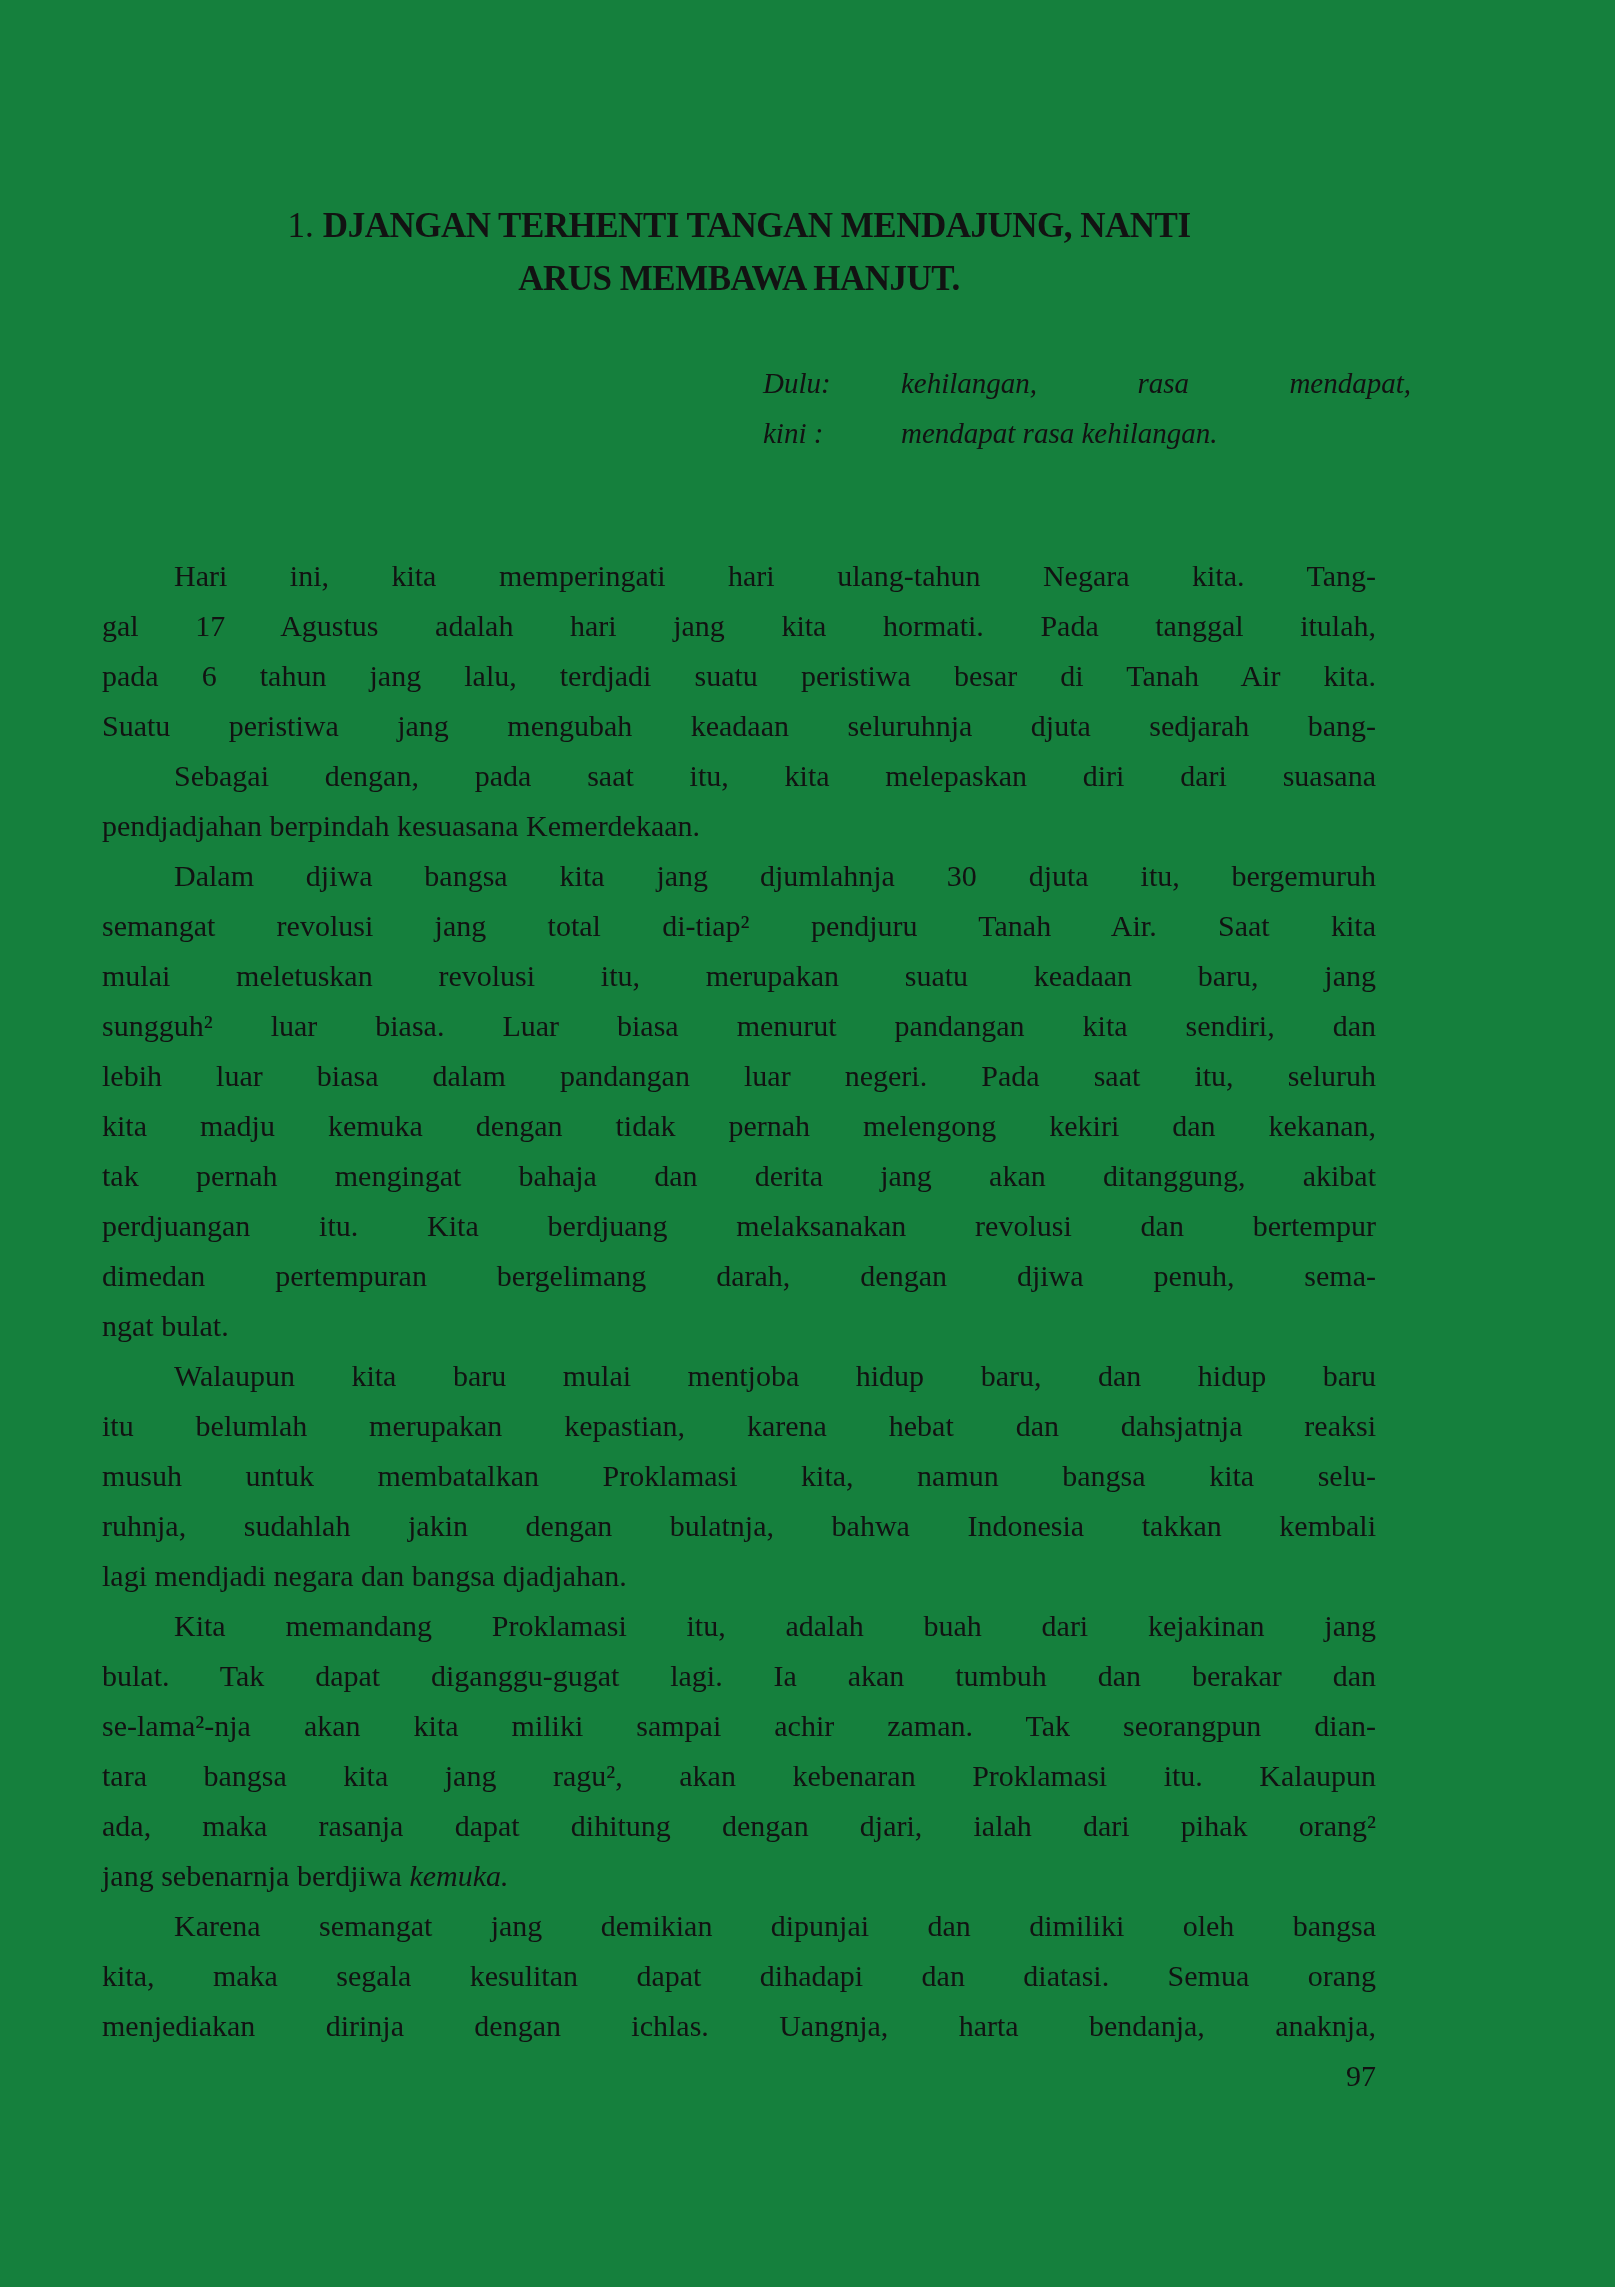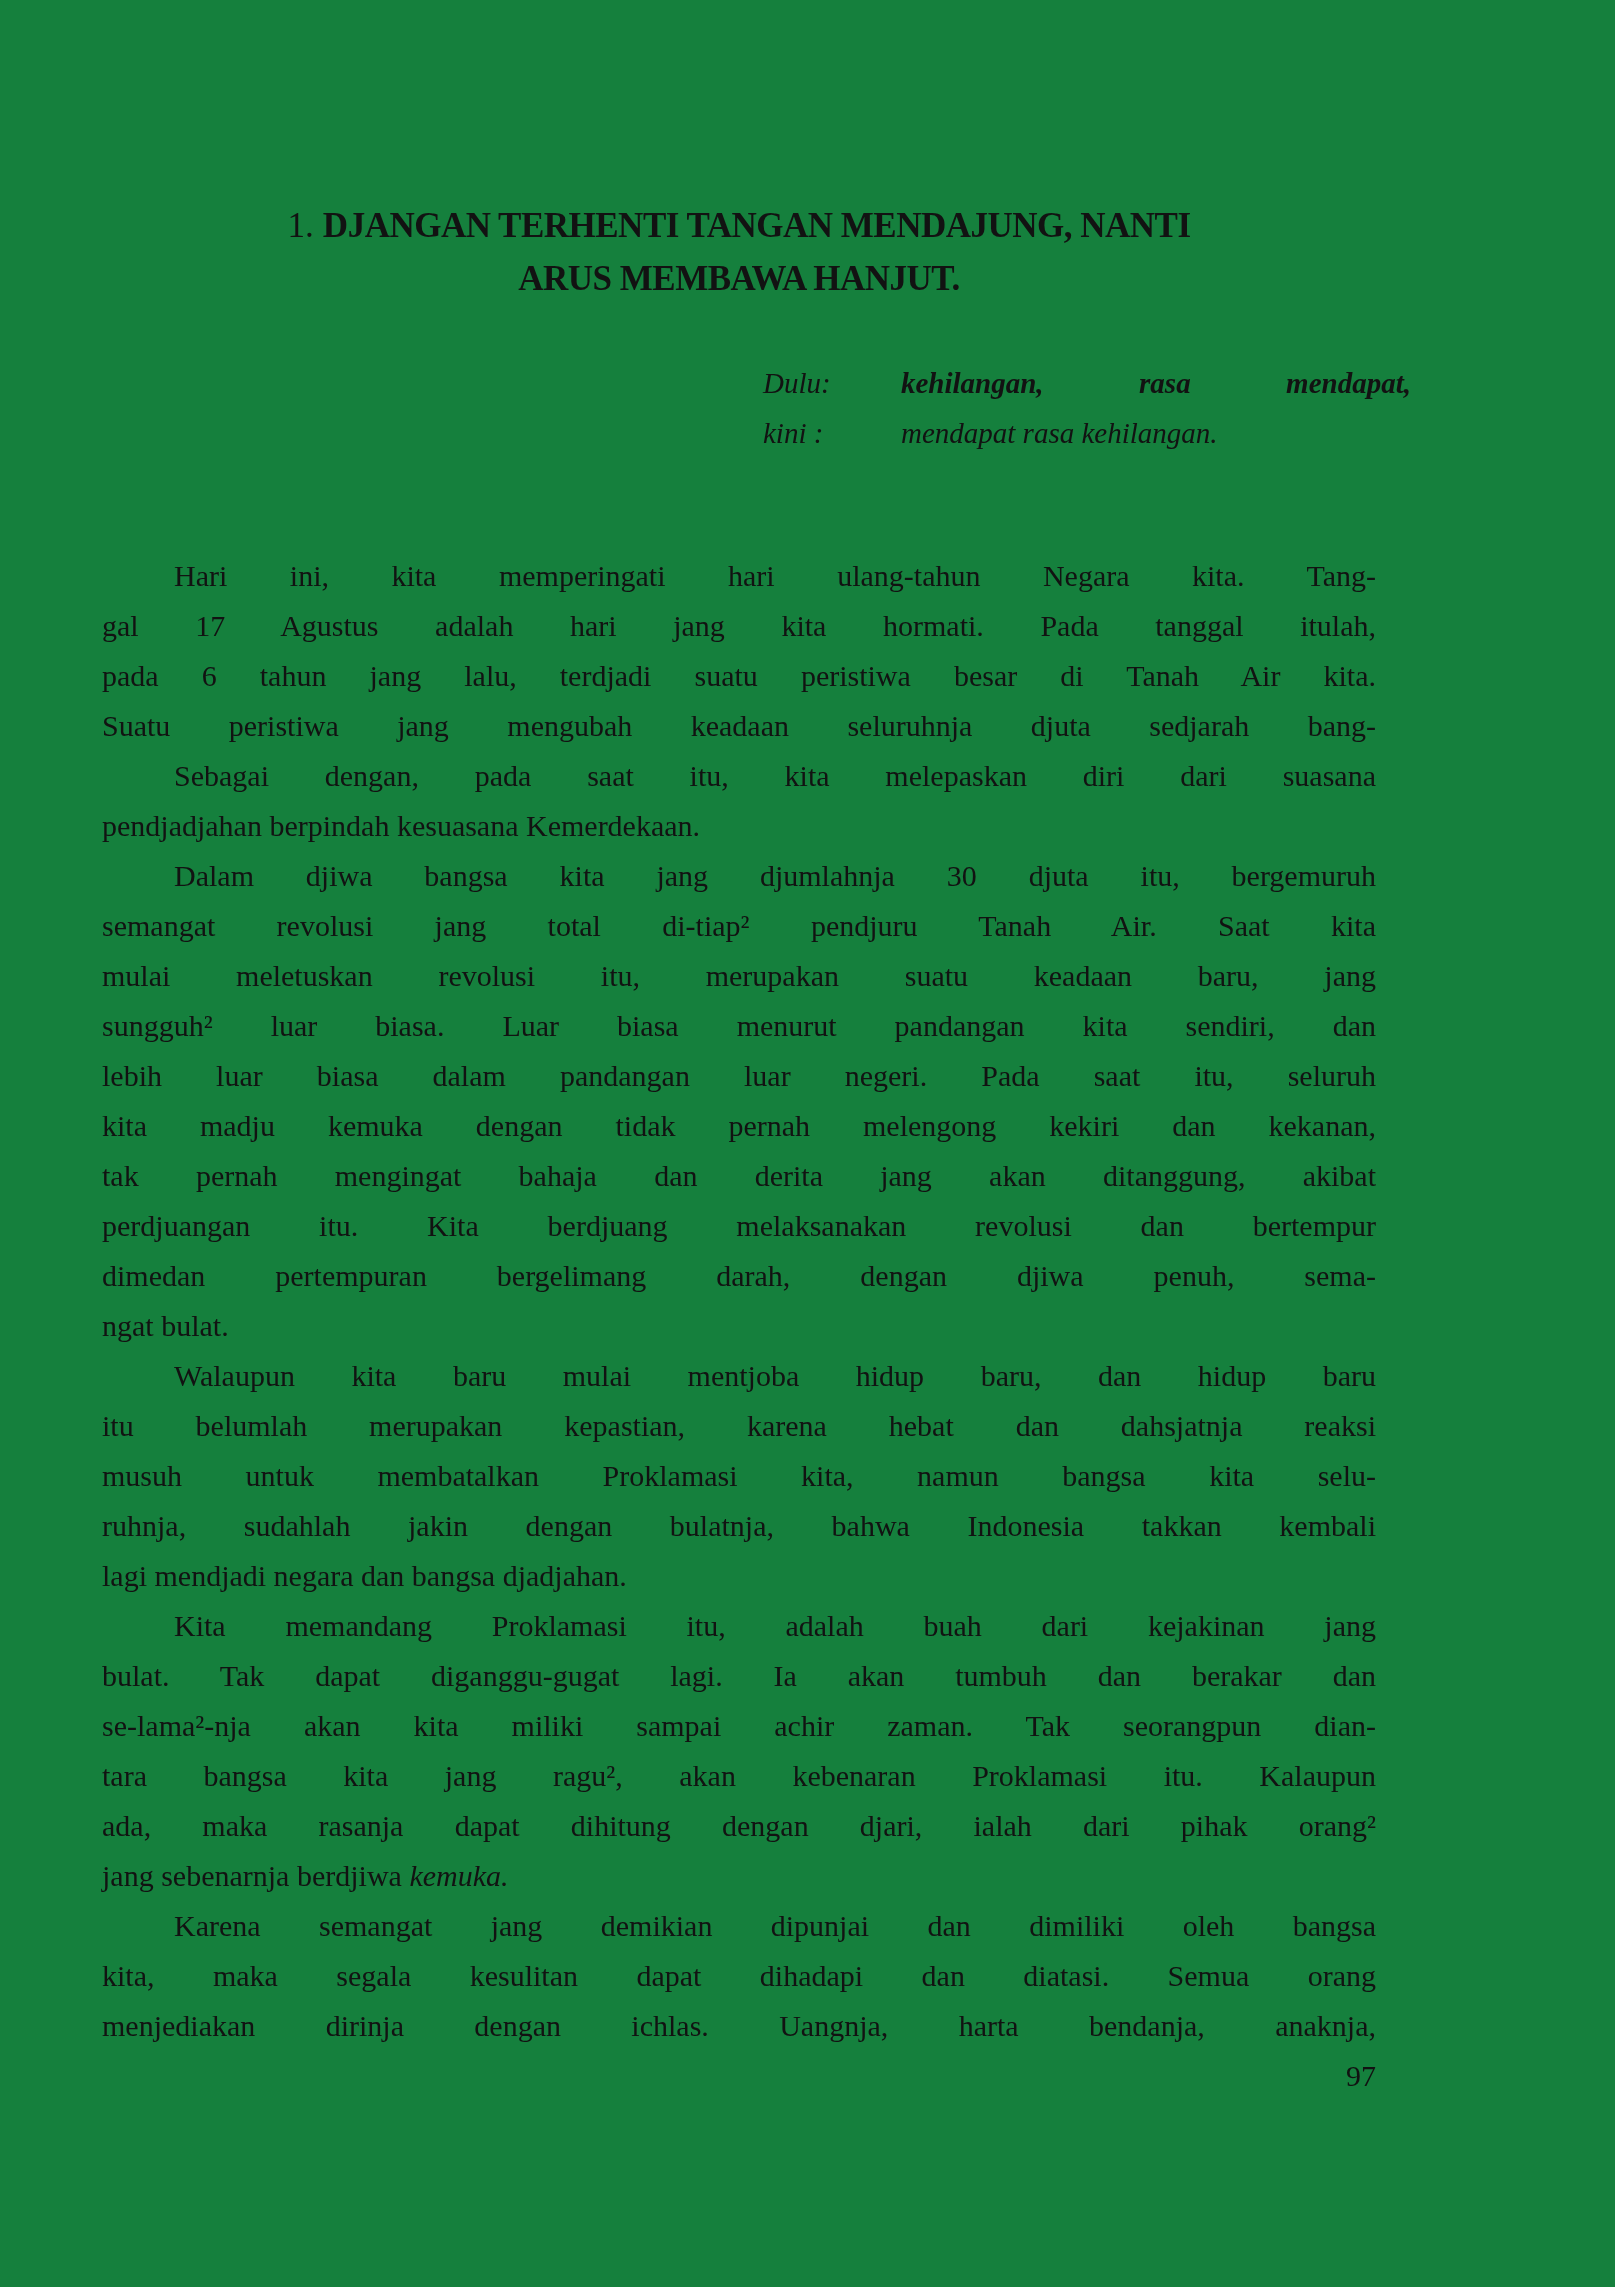--- a/index.html
+++ b/index.html
@@ -23,21 +23,21 @@
   .title-num{font-weight:normal;margin-right:9.2px;letter-spacing:0;}
   
   .epigraph{
     position:absolute;
     left:727px;top:358px;width:648px;
     font-style:italic;
     font-size:29px;line-height:50px;margin-left:36px;
   }
   .epi-line{display:grid;grid-template-columns:138px 1fr;}
   .epi-label{white-space:nowrap;}
-  .epi-words{display:flex;justify-content:space-between;font-weight:bold;}
+  .epi-words{display:flex;justify-content:space-between;}
   
   .body-text{
     position:absolute;
     left:102px;top:551px;width:1274px;
     font-size:30px;line-height:50px;
   }
   .line{
     text-align:justify;
     text-align-last:justify;
   }

